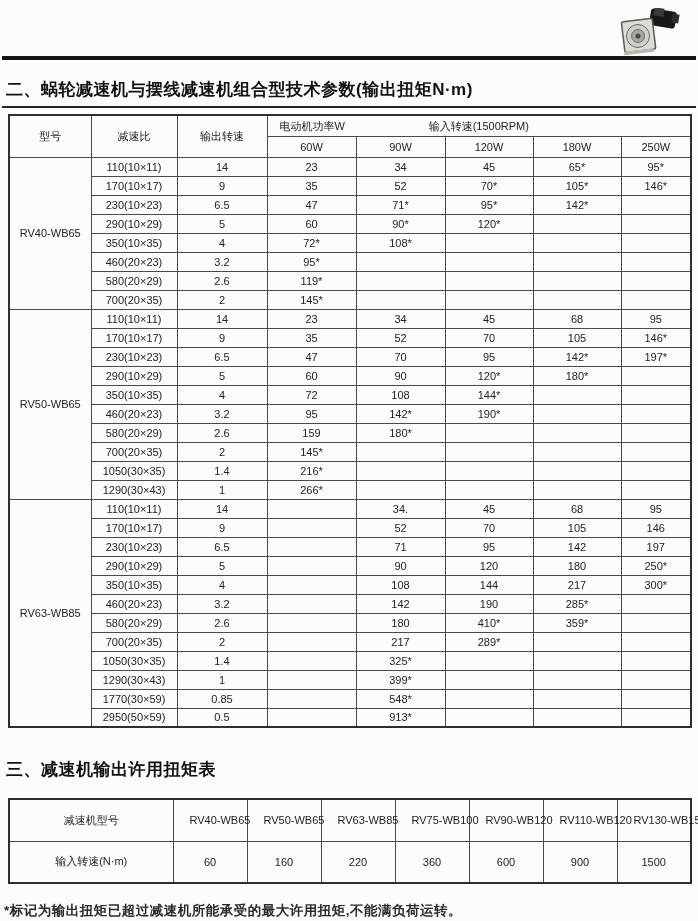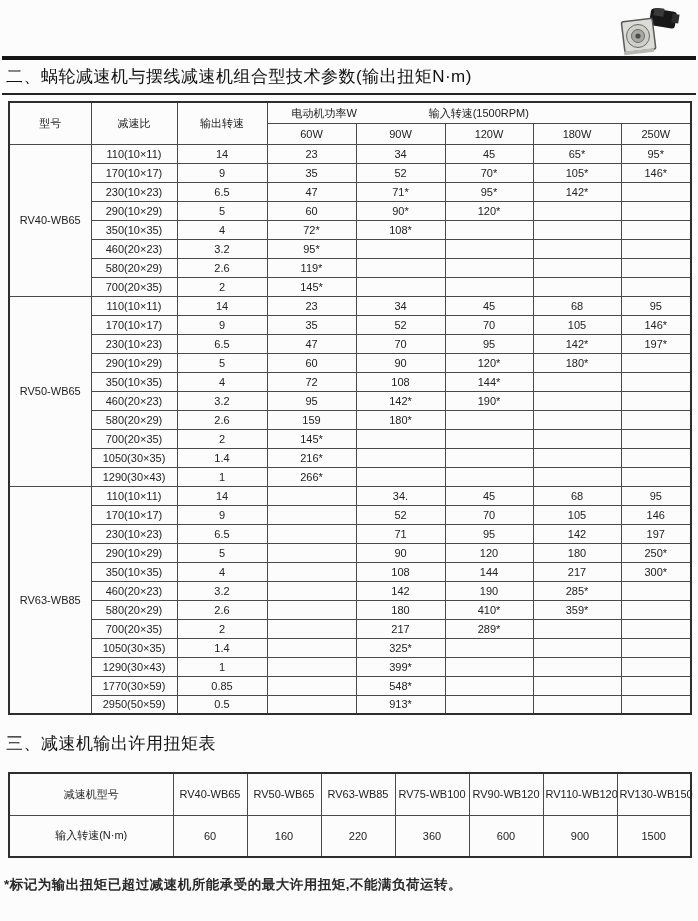--- a/index.html
+++ b/index.html
@@ -27,23 +27,23 @@
   .rule-thin {
     margin: 0 2px;
     height: 2px;
     background: #232323;
   }
 
   .top-spacer { height: 56px; }
 
   .sec-title {
     font-size: 17px;
-    font-weight: normal;
+    font-weight: bold;
     color: #111;
-    padding: 5px 0 5px 6px;
+    padding: 18px 0 5px 6px;
     letter-spacing: 0.5px;
   }
 
   table {
     border-collapse: collapse;
     table-layout: fixed;
     width: 682px;
     margin-left: 8px;
     font-size: 11px;
     color: #222;
@@ -54,31 +54,31 @@
     text-align: center;
     vertical-align: middle;
     height: 19px;
     padding: 0 2px;
     font-weight: normal;
     white-space: nowrap;
     overflow: hidden;
   }
   #table1 thead th { height: 21px; }
   .merged-head { position: relative; }
-  .mh-left { position: absolute; left: 24px; top: 50%; transform: translateY(-50%); }
+  .mh-left { position: absolute; left: 12px; top: 50%; transform: translateY(-50%); }
   .mh-center { position: absolute; left: 50%; top: 50%; transform: translate(-50%,-50%); }
 
   .sec3-block { margin-top: 12px; }
   #table2 { margin-top: 12px; border: 2px solid #2e2e2e; }
   #table2 td, #table2 th {
     border: 1px solid #4a4a4a;
     text-align: center;
     vertical-align: middle;
     height: 42px;
-    padding: 0 2px;
+    padding: 0 16px;
     font-weight: normal;
     font-size: 11px;
     white-space: nowrap;
   }
 
   .footnote {
     margin: 18px 0 0 4px;
     font-size: 13.5px;
     color: #2a2a2a;
     letter-spacing: 0.5px;

